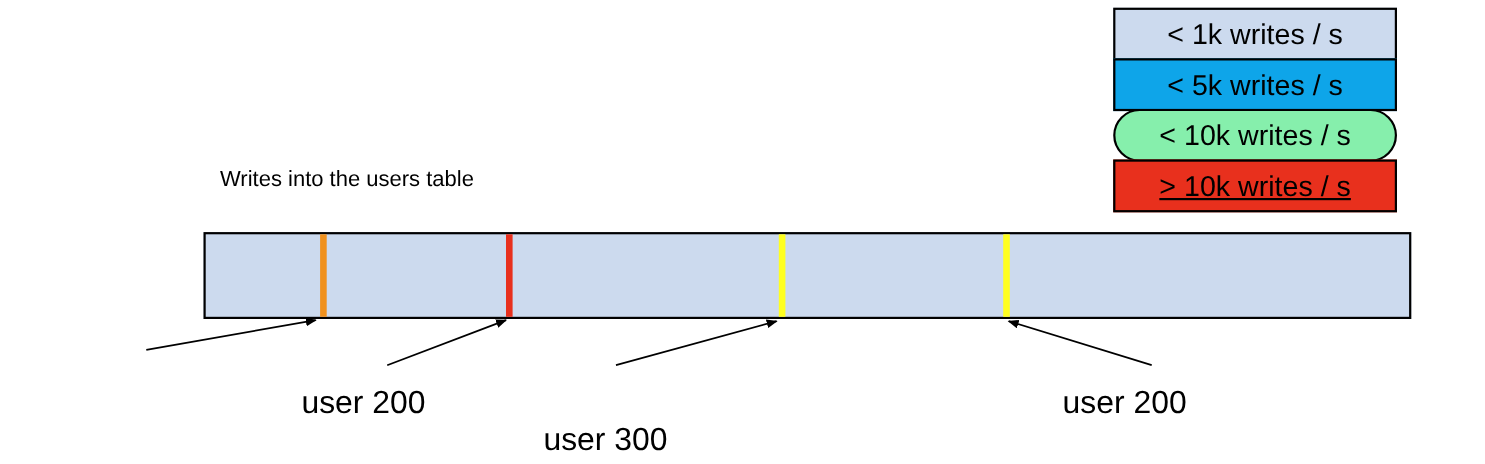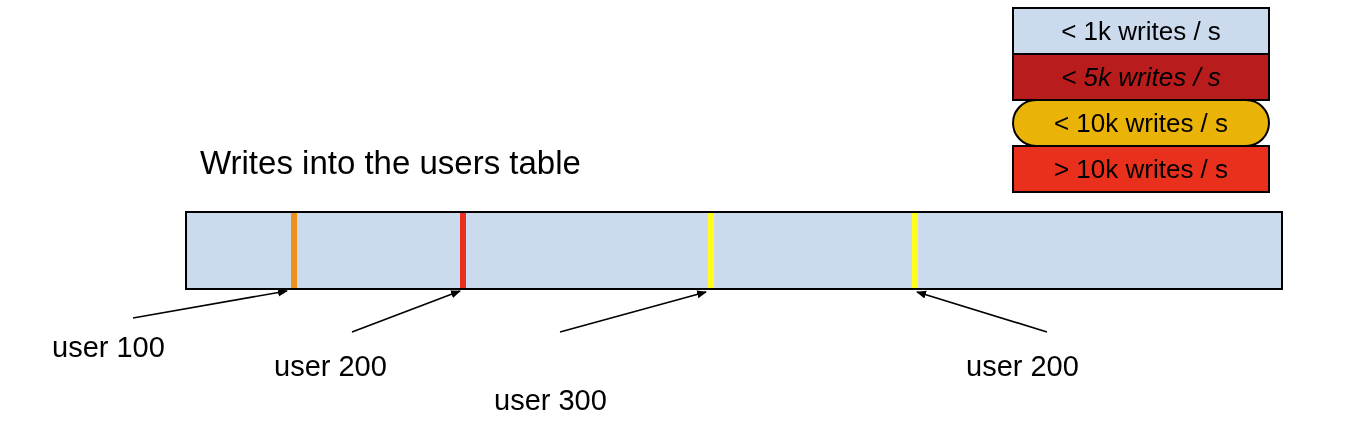--- a/index.html
+++ b/index.html
@@ -15,21 +15,21 @@
     height: 422px;
     background: #ffffff;
     overflow: hidden;
   }
 
   
   .diagram-title {
     position: absolute;
     left: 200px;
     top: 146px;
-    font-size: 33px;
+    font-size: 20px;
     line-height: 34px;
     white-space: nowrap;
   }
 
   
   .legend {
     position: absolute;
     left: 1012px;
     top: 7px;
     width: 258px;
@@ -89,27 +89,27 @@
 <body>
 
 <div id="stage">
 
   <div class="diagram-title">Writes into the users table</div>
 
   <div class="legend">
     <div class="legend-row" style="background: rgb(204, 218, 238);">
       <span>&lt; 1k writes / s</span>
     </div>
-    <div class="legend-row" style="background: #b91c1c; font-style: italic;">
+    <div class="legend-row" style="background: #0ea5e9;">
       <span>&lt; 5k writes / s</span>
     </div>
-    <div class="legend-row" style="background: #eab308; border-radius: 24px;">
+    <div class="legend-row" style="background: #86efac; border-radius: 24px;">
       <span>&lt; 10k writes / s</span>
     </div>
-    <div class="legend-row" style="background: rgb(232, 48, 29);">
+    <div class="legend-row" style="background: rgb(232, 48, 29); text-decoration: underline;">
       <span>&gt; 10k writes / s</span>
     </div>
   </div>
 
   <div class="users-bar" id="users-bar" style="background: rgb(204, 218, 238);">
       <div class="stripe" style="left: calc(9.8% - 3px); background: rgb(240, 145, 30);"></div>
       <div class="stripe" style="left: calc(25.2% - 3px); background: rgb(232, 48, 29);"></div>
       <div class="stripe" style="left: calc(47.9% - 3px); background: rgb(255, 255, 32);"></div>
       <div class="stripe" style="left: calc(66.5% - 3px); background: rgb(255, 255, 32);"></div>
     </div>
@@ -119,18 +119,17 @@
       <marker id="ah" markerWidth="11" markerHeight="9" refX="9" refY="4" orient="auto" markerUnits="userSpaceOnUse">
         <path d="M0,0 L10,4 L0,8 z" fill="#000000"></path>
       </marker>
     </defs>
     <line x1="133" y1="318" x2="287" y2="291" stroke="#000000" stroke-width="1.6" marker-end="url(#ah)"></line>
     <line x1="352" y1="332" x2="460" y2="291" stroke="#000000" stroke-width="1.6" marker-end="url(#ah)"></line>
     <line x1="560" y1="332" x2="706" y2="292" stroke="#000000" stroke-width="1.6" marker-end="url(#ah)"></line>
     <line x1="1047" y1="332" x2="917" y2="292" stroke="#000000" stroke-width="1.6" marker-end="url(#ah)"></line>
   </svg>
 
-  <div class="user-label user-label-1">user 100</div>
   <div class="user-label user-label-2">user 200</div>
   <div class="user-label user-label-3">user 300</div>
   <div class="user-label user-label-4">user 200</div>
 
 </div>
 
 </body></html>

